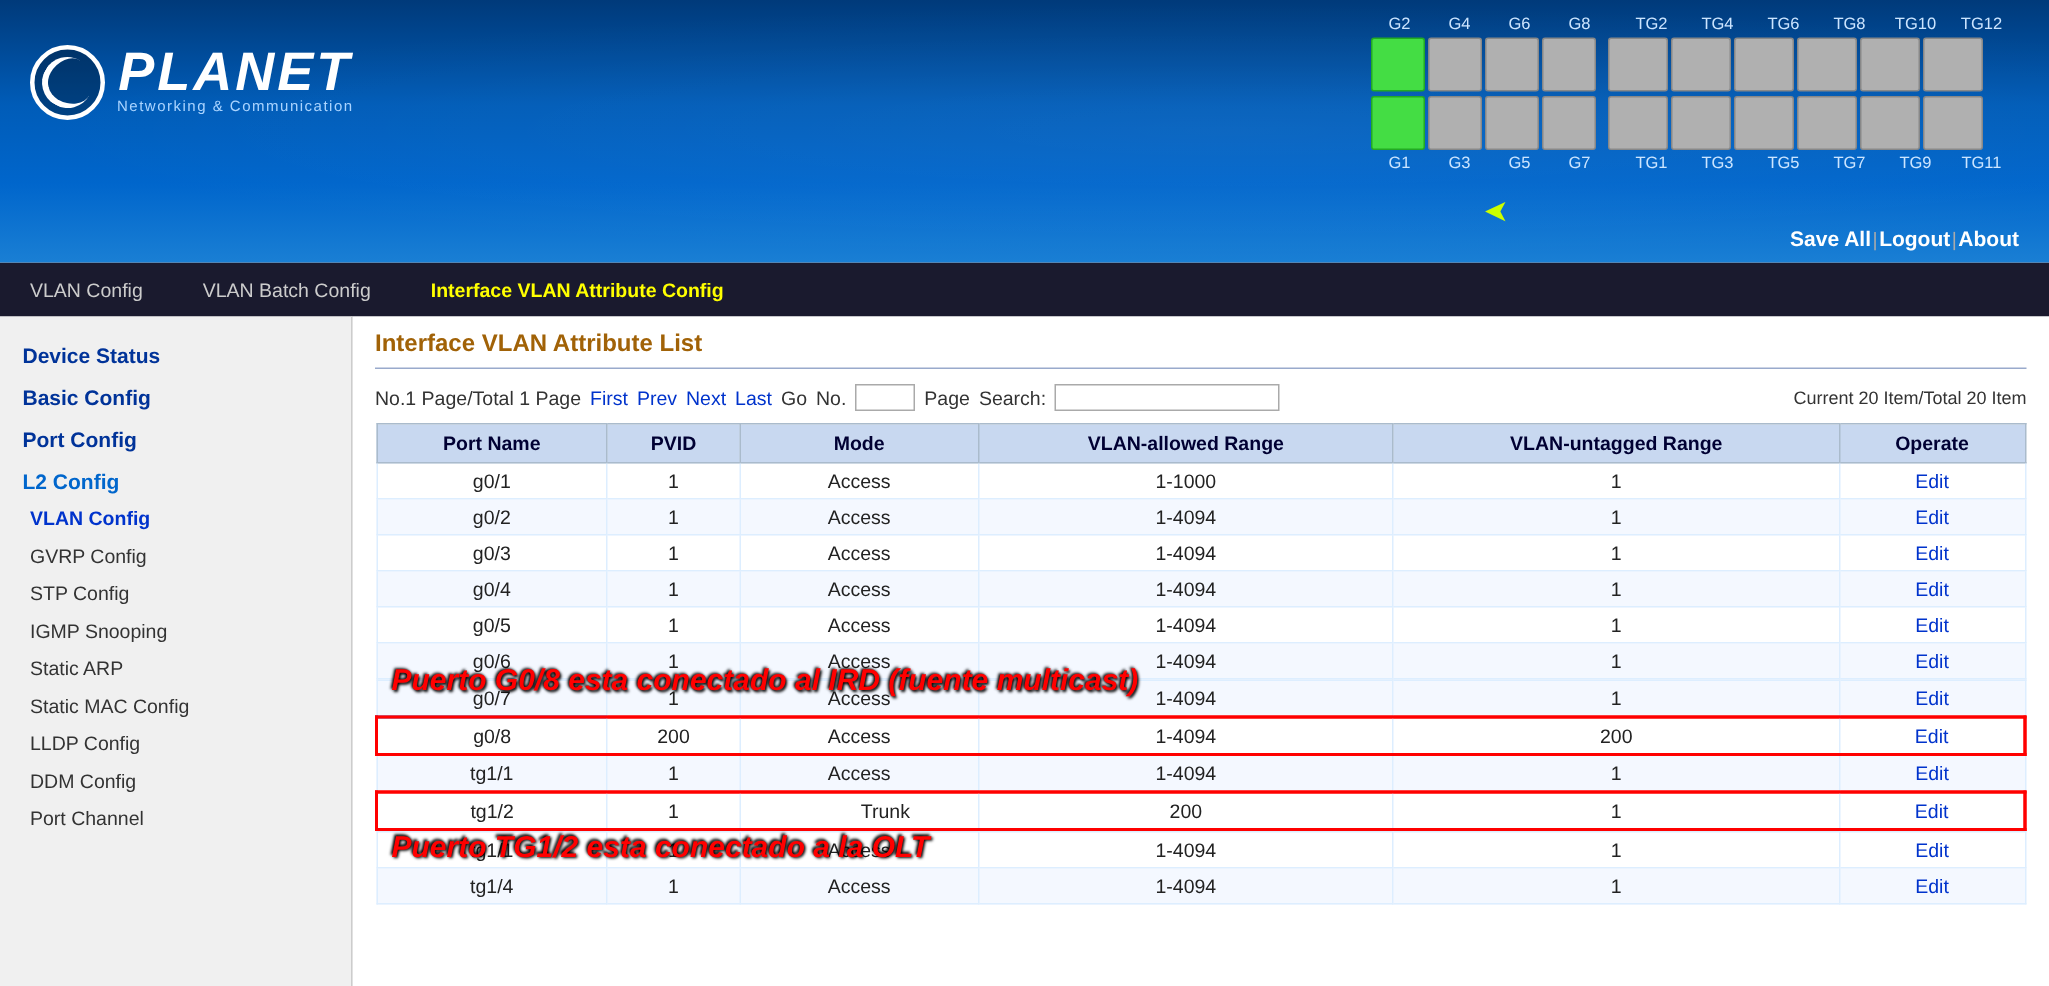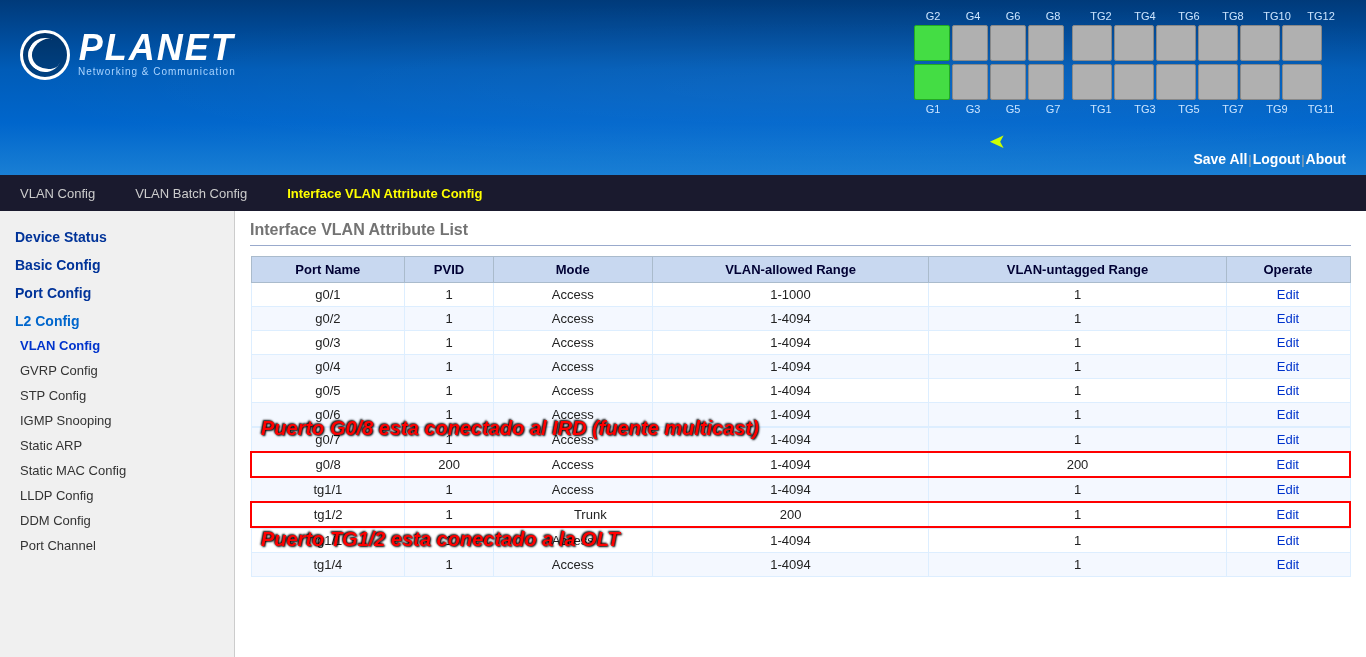--- a/index.html
+++ b/index.html
@@ -194,21 +194,21 @@
       font-weight: bold;
     }
 
     
     .content {
       flex: 1;
       padding: 10px 15px;
       background: #fff;
     }
     .content-title {
-      color: #737373;
+      color: #a16207;
       font-size: 16px;
       font-weight: bold;
       margin-bottom: 10px;
       border-bottom: 1px solid #99aacc;
       padding-bottom: 6px;
     }
 
     
     .pagination-bar {
       display: flex;
@@ -402,20 +402,34 @@
       <div class="sidebar-item">Static MAC Config</div>
       <div class="sidebar-item">LLDP Config</div>
       <div class="sidebar-item">DDM Config</div>
       <div class="sidebar-item">Port Channel</div>
     </div>
   </div>
 
   <div class="content">
     <div class="content-title">Interface VLAN Attribute List</div>
 
+    <div class="pagination-bar">
+      <span>No.1 Page/Total 1 Page</span>
+      <a>First</a>
+      <a>Prev</a>
+      <a>Next</a>
+      <a>Last</a>
+      <span>Go</span>
+      <span>No.</span>
+      <input type="text" style="">
+      <span>Page</span>
+      <span>Search:</span>
+      <input type="text" style="width: 150px;">
+      <span class="pagination-right">Current 20 Item/Total 20 Item</span>
+    </div>
 
     <div class="table-wrapper annotation-overlay">
       <table class="data-table">
         <thead>
           <tr>
             <th>Port Name</th>
             <th>PVID</th>
             <th>Mode</th>
             <th>VLAN-allowed Range</th>
             <th>VLAN-untagged Range</th>

